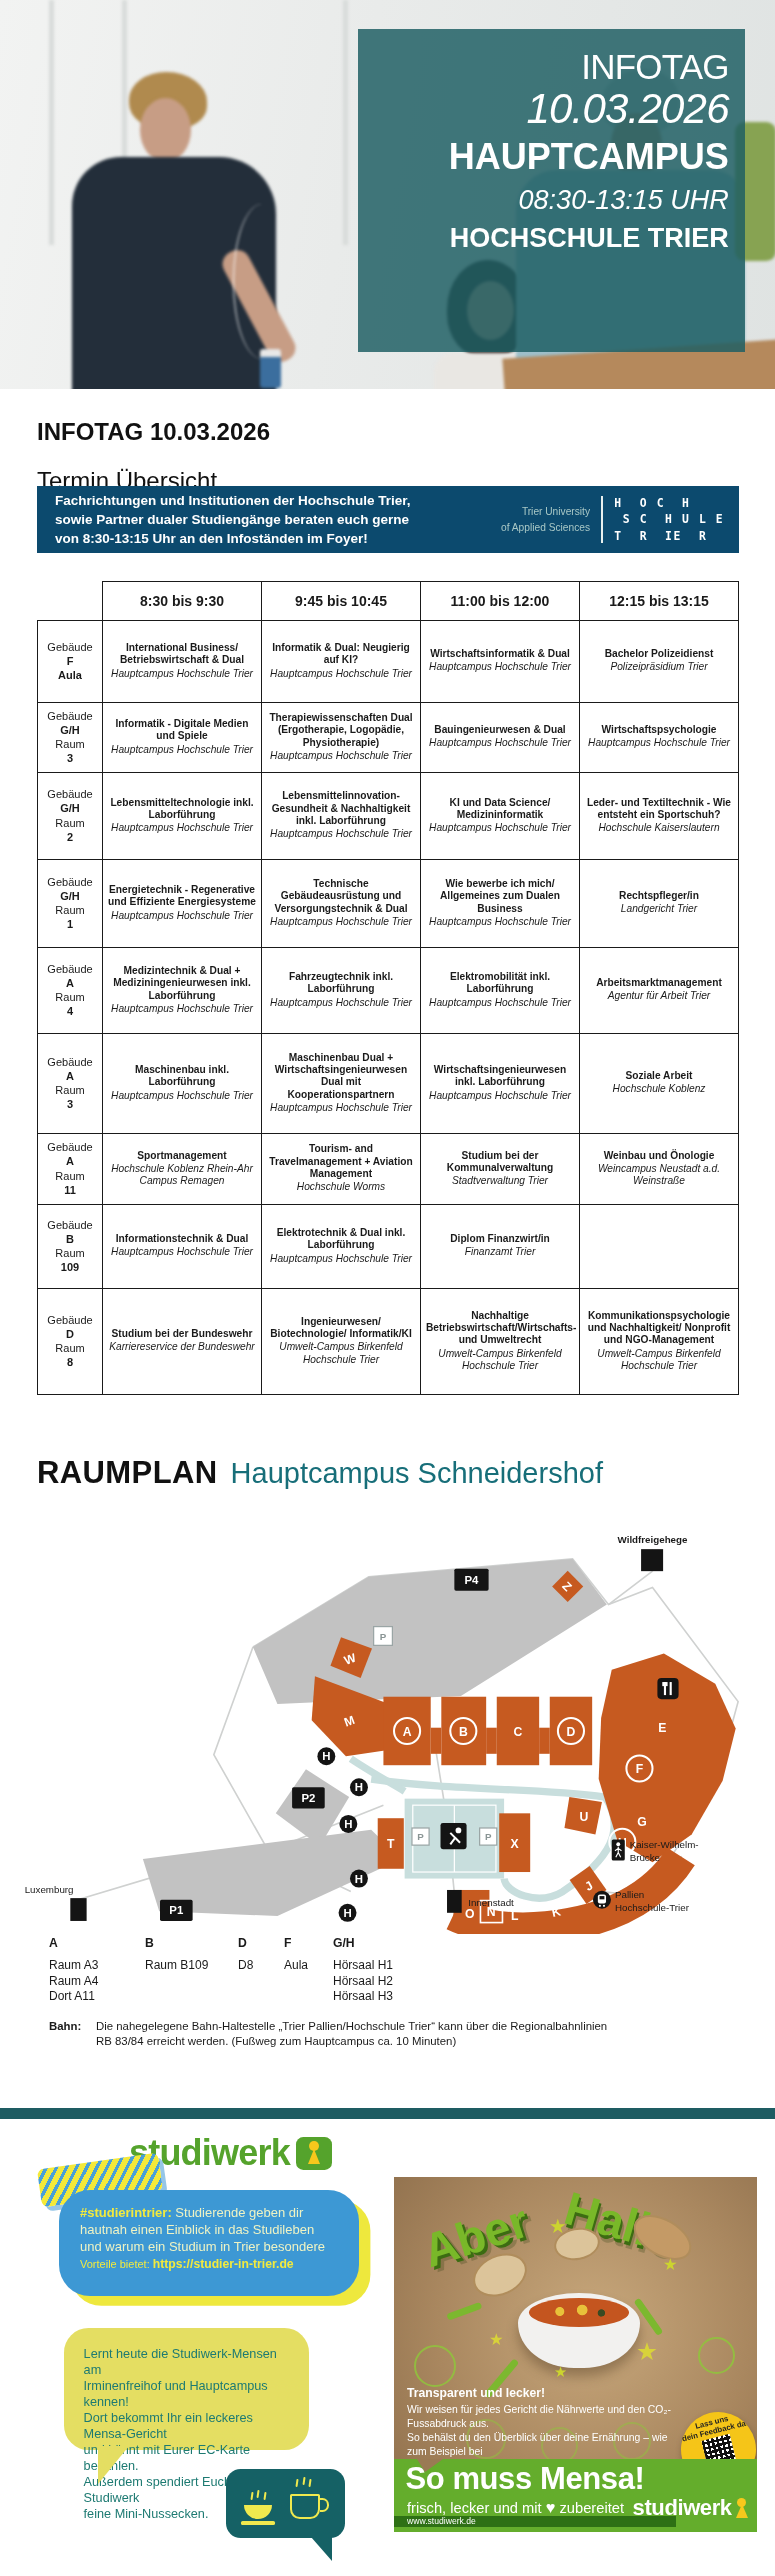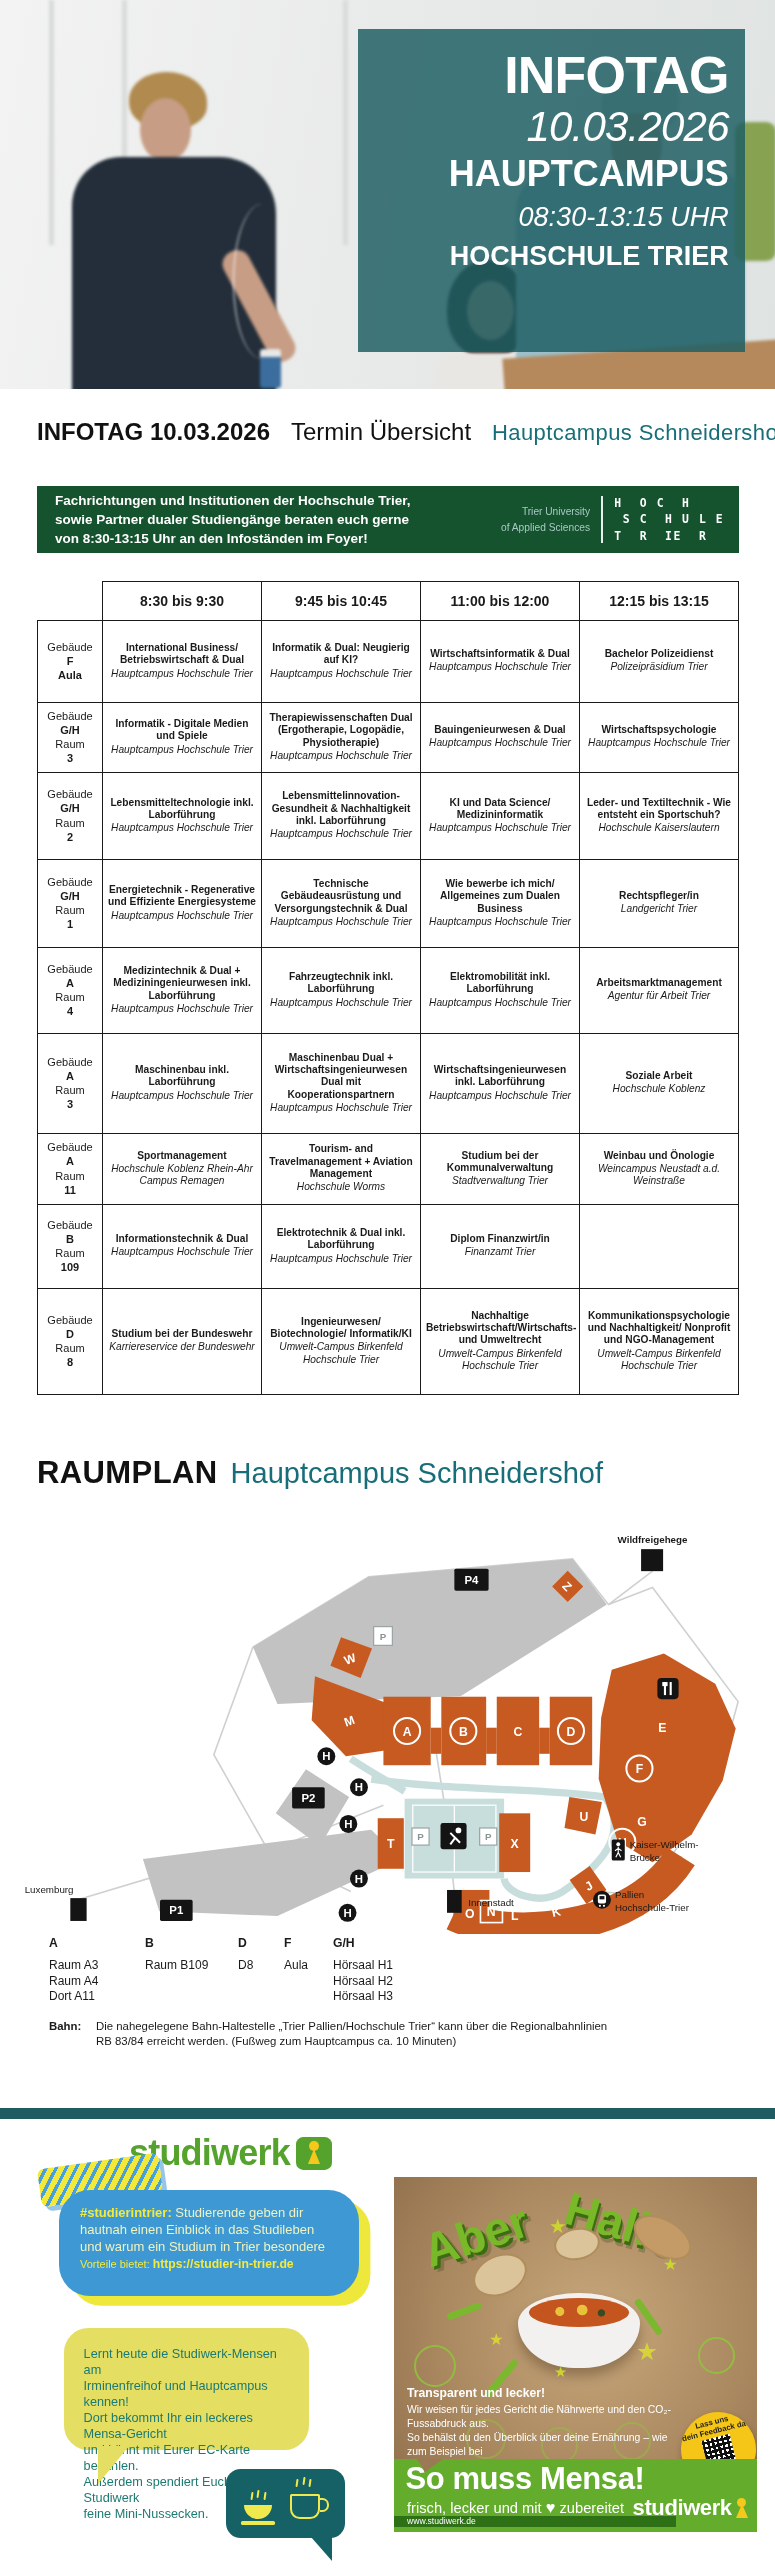--- a/index.html
+++ b/index.html
@@ -21,34 +21,34 @@
   .faceW{left:467px;top:281px;width:47px;height:59px;background:#c79b83;border-radius:50%;}
   .bodyW{left:434px;top:353px;width:122px;height:49px;background:#e9e7e3;border-radius:19.6px 19.6px 0 0;}
   .hairM{left:601px;top:69px;width:78px;height:64px;background:#c2c7c7;border-radius:55% 45% 40% 40%;}
   .faceM{left:611px;top:113px;width:51px;height:65px;background:#bb9479;border-radius:48%;}
   .bodyM{left:516px;top:170px;width:229px;height:220px;background:#9dbfca;border-radius:41px 33px 0 0;}
   .plantH{left:735px;top:122px;width:41px;height:139px;background:#87a352;border-radius:9.8px;}
   .tableH{left:504px;top:349px;width:278px;height:57px;background:#b5895c;transform:rotate(-4deg);}
   .hero-overlay{position:absolute;left:358px;top:29px;width:387px;height:323px;
         background:rgba(30,94,99,0.84);color:#fff;text-align:right;
         padding:19.6px 16.3px 0 0;box-sizing:border-box;}
-  .h-l1{font-size:52px;font-weight:700;line-height:1.02;letter-spacing:-0.8px;}
+  .h-l1{font-size:35px;font-weight:400;line-height:1.02;letter-spacing:-0.8px;}
   .h-l2{font-size:42px;font-style:italic;line-height:1.18;letter-spacing:-0.8px;}
   .h-l3{font-size:36px;font-weight:800;line-height:1.28;padding-left:27px;}
   .h-l4{font-size:27px;font-style:italic;line-height:1.5;}
   .h-l5{font-size:27px;font-weight:800;line-height:1.35;}
 
   
-  .heading{position:absolute;left:37px;top:418px;width:702px;display:flex;align-items:baseline;gap:21px;white-space:nowrap;}
+  .heading{position:absolute;left:37px;top:418px;width:702px;display:flex;align-items:baseline;gap:21px;white-space:nowrap;flex-direction:column;}
   .hd-bold{font-size:24px;font-weight:800;color:#111;}
   .hd-reg{font-size:24px;font-weight:400;color:#111;}
   .hd-teal{font-size:22px;color:#176e79;letter-spacing:0.4px;}
 
   
-  .banner{position:absolute;left:37px;top:486px;width:702px;height:67px;background:#14532d;
+  .banner{position:absolute;left:37px;top:486px;width:702px;height:67px;background:#0c4a6e;
           display:flex;align-items:center;box-sizing:border-box;padding:0 14.7px 0 18px;}
   .bn-text{color:#fff;font-size:13.5px;font-weight:700;line-height:1.42;flex:1;}
   .bn-uni{color:#a9c8c6;font-size:10.2px;text-align:right;line-height:1.5;margin-right:11.4px;}
   .bn-div{width:1.6px;height:47px;background:#e8f0ef;margin-right:11.4px;}
   .bn-logo{color:#fff;font-family:"DejaVu Sans Mono", monospace;font-weight:700;font-size:11.4px;
            line-height:1.45;white-space:pre;letter-spacing:1.6px;}
 
   
   .sched{position:absolute;left:37px;top:581px;width:702px;border-collapse:collapse;table-layout:fixed;}
   .sched th,.sched td{border:1.6px solid #1a1a1a;text-align:center;vertical-align:middle;padding:3.3px 4.9px;overflow:hidden;}

